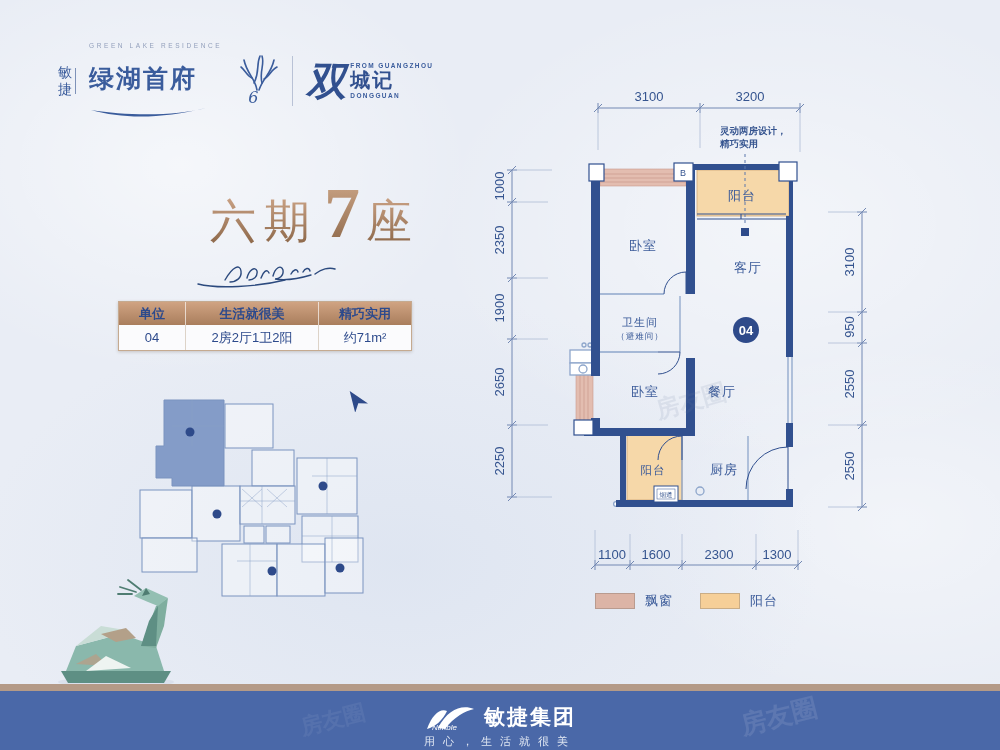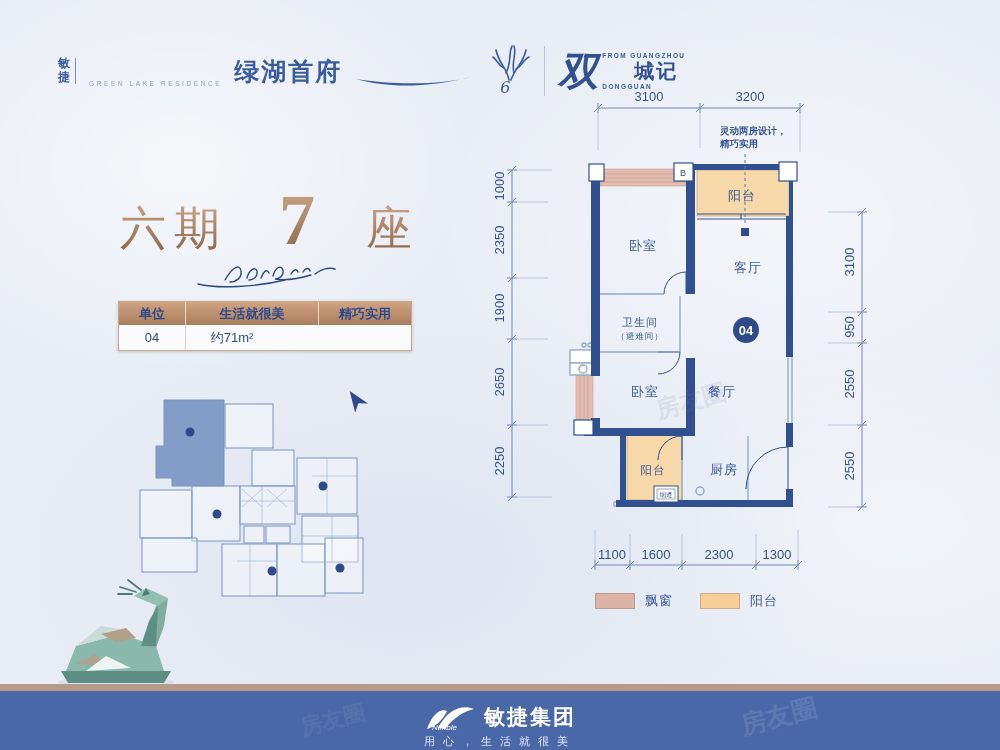--- a/index.html
+++ b/index.html
@@ -10,35 +10,35 @@
     background-image:
       radial-gradient(420px 300px at 18% 22%, rgba(255,255,255,.55), rgba(255,255,255,0) 70%),
       radial-gradient(500px 340px at 78% 30%, rgba(255,255,255,.45), rgba(255,255,255,0) 70%),
       radial-gradient(600px 380px at 40% 75%, rgba(214,223,238,.55), rgba(214,223,238,0) 70%),
       radial-gradient(400px 260px at 90% 70%, rgba(255,255,255,.4), rgba(255,255,255,0) 70%);
   }
   .abs{position:absolute;}
   
   #brand{left:58px;top:42px;display:flex;align-items:center;gap:13px;}
   .brand-prefix{display:flex;align-items:center;gap:4px;}
-  .brand-prefix .chars{width:13px;font-size:12px;line-height:1.15;color:#3a5c9c;font-weight:bold;}
+  .brand-prefix .chars{width:13px;font-size:14px;line-height:1.15;color:#3a5c9c;font-weight:normal;}
   .brand-prefix .bar{width:1px;height:26px;background:#7e92b8;}
-  .brand-main{display:flex;flex-direction:row;align-items:flex-end;gap:12px;}
+  .brand-main{display:flex;flex-direction:column;align-items:flex-start;gap:12px;}
   .brand-en{font-size:6.5px;letter-spacing:2.6px;color:#93a0bc;margin-bottom:1px;}
   .brand-cn{font-size:25px;font-weight:bold;color:#3a5c9c;letter-spacing:2px;font-family:"Liberation Serif","DejaVu Serif",serif;}
   .antler{position:relative;width:42px;height:58px;margin-left:2px;}
   .antler .six{position:absolute;left:11px;top:36px;font-size:16px;color:#3a5c9c;font-style:italic;font-family:"DejaVu Serif",serif;}
   .logo-div{width:1px;height:50px;background:#b9c2d6;}
   .logo2{display:flex;align-items:center;gap:4px;}
   .logo2 .shuang{font-size:40px;font-style:italic;font-weight:bold;color:#31508f;font-family:"DejaVu Serif","Liberation Serif",serif;line-height:1;}
   .logo2 .col{display:flex;flex-direction:column;line-height:1.15;}
   .logo2 .en{font-size:6.5px;letter-spacing:1.4px;color:#3a5c9c;font-weight:bold;}
-  .logo2 .cn{font-size:20px;font-weight:bold;color:#31508f;letter-spacing:2px;font-family:"Liberation Serif","DejaVu Serif",serif;margin-left:32px;}
-  
-  #title{left:120px;top:172px;width:300px;display:flex;justify-content:space-between;align-items:baseline;gap:6px;margin-top:7px;}
+  .logo2 .cn{font-size:20px;font-weight:bold;color:#31508f;letter-spacing:2px;font-family:"Liberation Serif","DejaVu Serif",serif;}
+  
+  #title{left:120px;top:172px;width:300px;display:flex;justify-content:flex-end;align-items:baseline;gap:6px;}
   .t-cn{font-size:46px;letter-spacing:8px;font-family:"Liberation Serif","DejaVu Serif",serif;
         color:#a3males;color:#a07551;
         background:linear-gradient(180deg,#c9a184 10%,#8a6547 90%);
         -webkit-background-clip:text;background-clip:text;-webkit-text-fill-color:transparent;}
   .t-num{font-size:72px;font-weight:bold;font-family:"Liberation Serif","DejaVu Serif",serif;
         color:#a07551;background:linear-gradient(180deg,#cfa889 5%,#8a6547 95%);
         -webkit-background-clip:text;background-clip:text;-webkit-text-fill-color:transparent;}
   
   #spec{left:118px;top:301px;width:292px;border:1px solid #c5aa90;box-shadow:0 1px 3px rgba(90,70,50,.25);}
   #spec .hrow{display:flex;height:23px;background:linear-gradient(180deg,#d0a382,#a97e5d);}
@@ -125,20 +125,21 @@
   </svg>
 
   <div class="abs" id="spec">
     <div class="hrow">
       <div class="hcell c1">单位</div>
       <div class="hcell c2">生活就很美</div>
       <div class="hcell c3">精巧实用</div>
     </div>
     <div class="brow">
       <div class="bcell c1">04</div>
+      <div class="bcell c2">2房2厅1卫2阳</div>
       <div class="bcell c3">约71m²</div>
     </div>
   </div>
 
   <svg class="abs" style="left:112px;top:386px;" width="256" height="218" viewBox="0 0 256 218">
     <g stroke="#7b93bf" stroke-width="1" fill="rgba(255,255,255,0.38)">
       <polygon points="52,14 112,14 112,100 60,100 60,92 44,92 44,60 52,60" fill="#6c88bd" fill-opacity="0.8"></polygon>
       <rect x="113" y="18" width="48" height="44"></rect>
       <rect x="140" y="64" width="42" height="36"></rect>
       <rect x="28" y="104" width="52" height="48"></rect>

